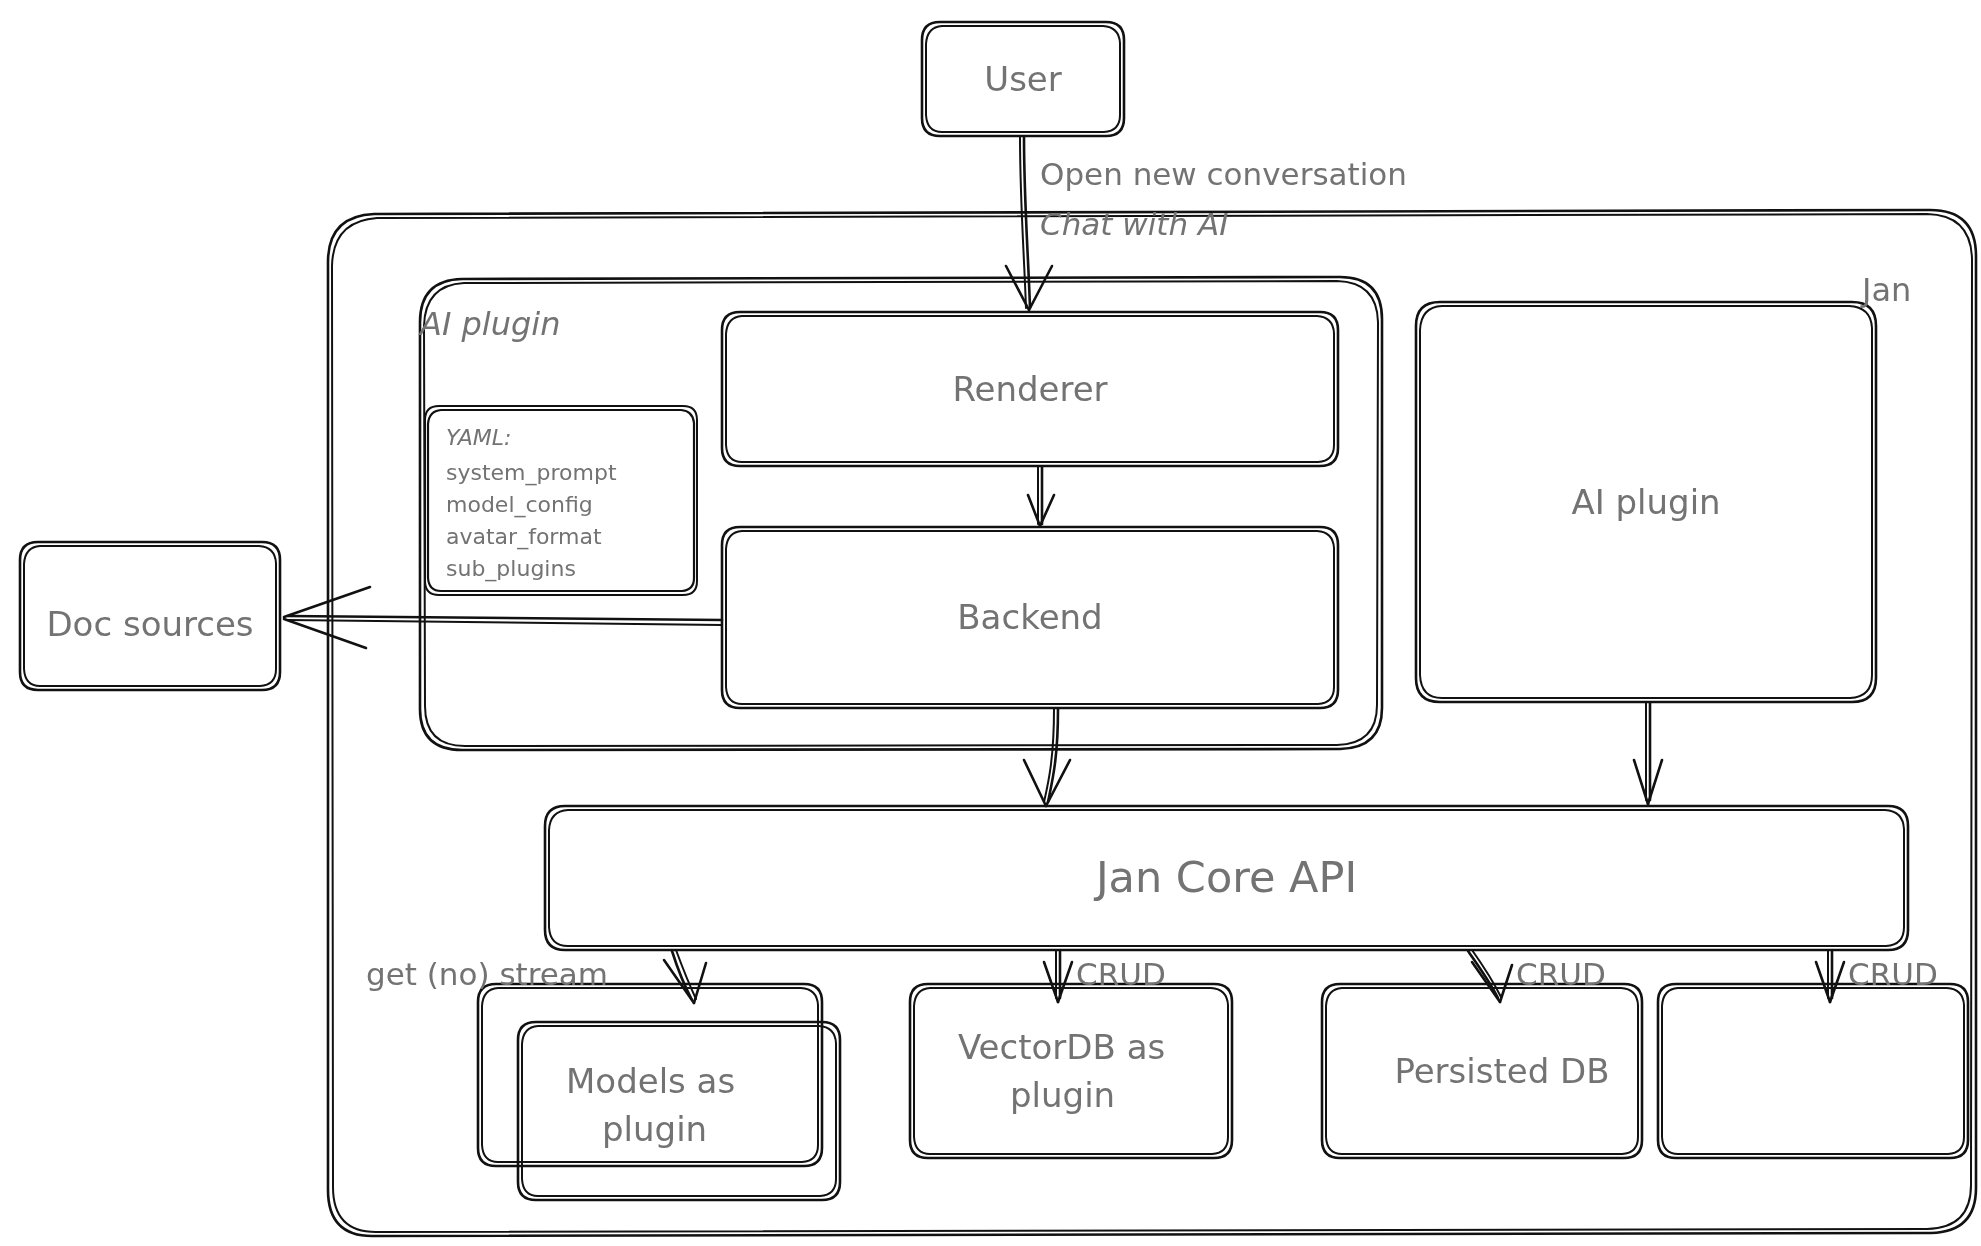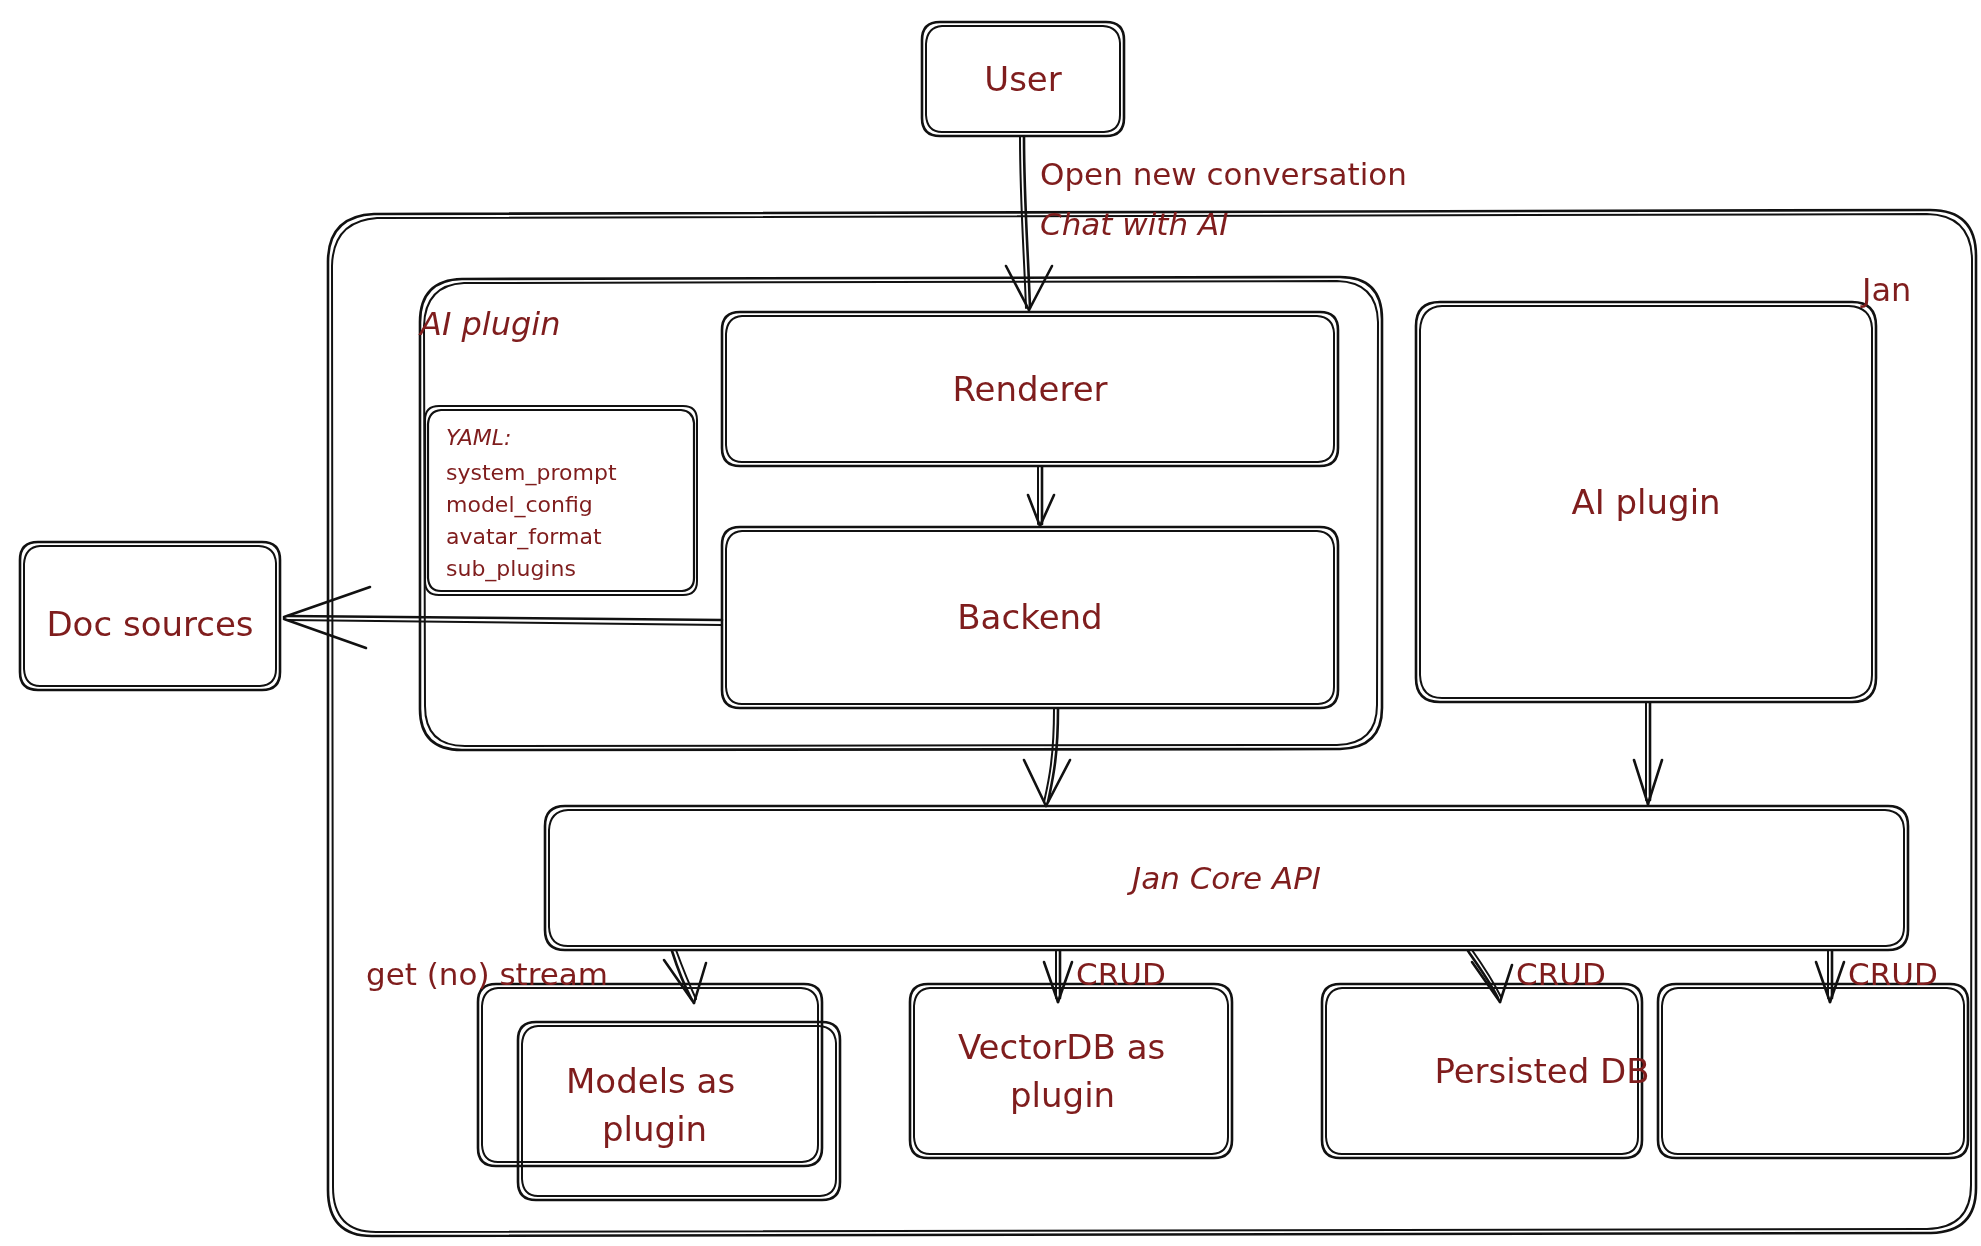--- a/index.html
+++ b/index.html
@@ -5,35 +5,35 @@
 <style>
   html,body{margin:0;padding:0;background:#ffffff;}
   body{
     font-family:"DejaVu Sans", sans-serif;
     width:1981px;height:1246px;overflow:hidden;position:relative;
   }
   #stage{position:absolute;inset:0;width:1981px;height:1246px;}
   svg.layer{position:absolute;left:0;top:0;width:1981px;height:1246px;}
   .lbl{
     position:absolute;
-    color:#7f1d1d;
+    color:#737373;
     font-family:"DejaVu Sans", sans-serif;
     white-space:pre;
     line-height:1.25;
     user-select:none;
   }
   .node-label{
     display:flex;align-items:center;justify-content:center;
     text-align:center;
   }
   .sz-node{font-size:34px;}
   .sz-group{font-size:32px;}
   .sz-edge{font-size:31px;}
   .sz-yaml{font-size:22px;}
-  .sz-api{font-size:31px;font-style:italic;}
+  .sz-api{font-size:43px;}
   .italicish{font-style:italic;}
 </style>
 </head>
 <body>
 
 <div id="stage">
 
   <svg class="layer" viewBox="0 0 1981 1246">
     <defs>
       <style>
@@ -204,16 +204,16 @@
   <div class="lbl sz-edge" style="left:1076px;top:955px;">CRUD</div>
   <div class="lbl sz-edge" style="left:1516px;top:955px;">CRUD</div>
   <div class="lbl sz-edge" style="left:1848px;top:955px;">CRUD</div>
 
   <div class="lbl sz-node" style="left:566px;top:1060px;">Models as</div>
   <div class="lbl sz-node" style="left:602px;top:1108px;">plugin</div>
 
   <div class="lbl sz-node" style="left:918px;top:1026px;margin-left:40px;">VectorDB as</div>
   <div class="lbl sz-node" style="left:1010px;top:1074px;">plugin</div>
 
-  <div class="lbl node-label sz-node" style="left:1322px;top:984px;width:360px;height:174px;padding-left:40px;">Persisted DB</div>
+  <div class="lbl node-label sz-node" style="left:1322px;top:984px;width:360px;height:174px;">Persisted DB</div>
 
 
 </div>
 
 </body></html>

